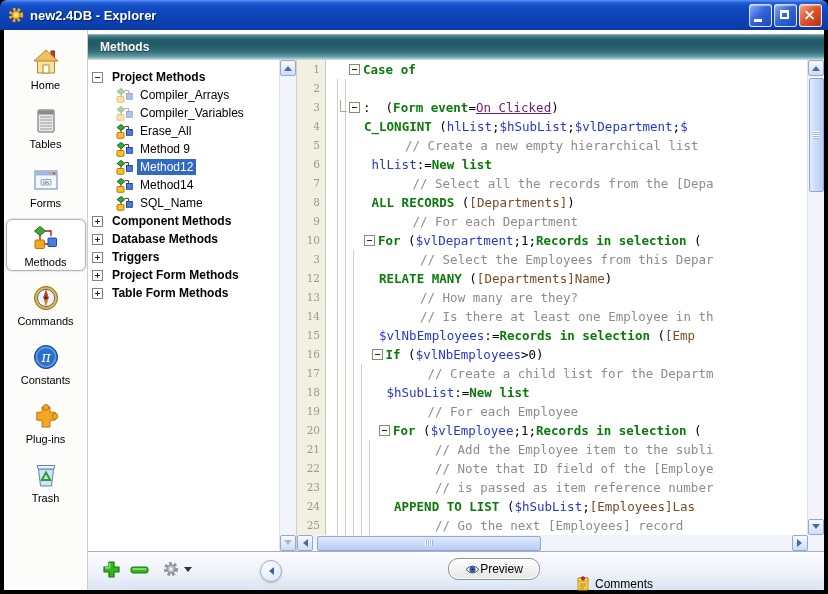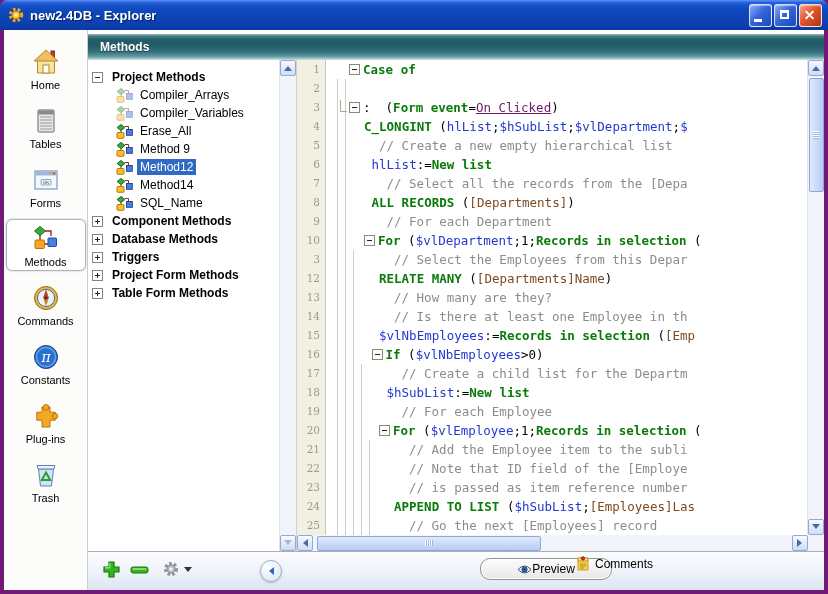--- a/index.html
+++ b/index.html
@@ -1,16 +1,16 @@
 <!DOCTYPE html>
 <html style="--kw: #0a7a0a; --vr: #2338cf; --cm: #8c8c8c; --tb: #7c4a21; --cs: #6d1b63;"><head>
 <meta charset="utf-8">
 <style>
   html,body{margin:0;padding:0;background:#dcd8c8;font-family:"Liberation Sans",sans-serif;}
-  .window{width:828px;height:594px;position:relative;overflow:hidden;background:#701a75;}
+  .window{width:828px;height:594px;position:relative;overflow:hidden;background:#000000;}
   
   .titlebar{position:absolute;left:0;top:0;width:828px;height:30px;border-radius:7px 7px 0 0;
     background:linear-gradient(180deg,#5a96f5 0%,#2a63dd 8%,#1550c8 18%,#0e46bb 40%,#0d43b5 65%,#0b3daa 88%,#0a38a0 100%);
     display:flex;align-items:center;}
   .titlebar .app-icon{margin:0 5px 0 7px;display:flex;}
   .title-text{color:#fff;font-weight:bold;font-size:13px;text-shadow:1px 1px 1px rgba(0,0,20,.55);flex:1;}
   .winbtns{display:flex;gap:2px;margin-right:6px;}
   .wbtn{width:21px;height:21px;border:1px solid rgba(255,255,255,.8);border-radius:3px;position:relative;
     background:linear-gradient(135deg,#8fb0f5 0%,#3565dd 45%,#1c48b8 100%);box-shadow:inset 0 1px 1px rgba(255,255,255,.5);}
   .wbtn.close{background:linear-gradient(135deg,#f4a489 0%,#e2562c 45%,#ad3512 100%);}
@@ -63,40 +63,40 @@
   
   .code-pane{flex:1;display:flex;flex-direction:column;min-width:0;}
   .code-body{flex:1;display:flex;min-height:0;}
   .gutter{width:28px;background:#f1f0e2;border-right:1px solid #c9c7b2;flex:none;}
   .gnum{height:19px;line-height:19px;text-align:right;padding-right:5px;font-family:"DejaVu Serif",serif;font-size:10.5px;color:#9c9c86;}
   .code-wrap{flex:1;position:relative;overflow:hidden;background:#fff;}
   .cl{height:19px;line-height:19px;white-space:pre;overflow:hidden;font-family:"DejaVu Sans Mono",monospace;font-size:12.5px;position:relative;z-index:1;}
   .guide{position:absolute;width:1px;background:#cfcfc4;z-index:0;}
   .seg-k{color:var(--kw);font-weight:bold;}
   .seg-v{color:var(--vr);}
-  .seg-c{color:var(--cm);}
+  .seg-c{color:var(--cm);margin-left:26px;}
   .seg-t{color:var(--tb);}
   .seg-n{color:var(--cs);text-decoration:underline;}
   .seg-p{color:#000;}
   .foldbox{display:inline-block;width:9px;height:9px;border:1px solid #8a8a7a;background:#fcfcf8;margin-right:3px;position:relative;vertical-align:-1px;}
   .foldbox span{position:absolute;left:2px;top:4px;width:5px;height:1px;background:#222;}
   .elbow{display:inline-block;width:6px;height:11px;border-left:1px solid #a8a89a;border-bottom:1px solid #a8a89a;margin:0 2px 3px 0;vertical-align:-3px;}
   .hscroll-row{height:16px;display:flex;}
   .hscroll{flex:1;position:relative;background:#f1f4fb;}
   .hbtn{position:absolute;top:0;width:16px;height:16px;background:linear-gradient(180deg,#f7faff,#cddcf7);border:1px solid #94aad4;border-radius:2px;box-sizing:border-box;display:flex;align-items:center;justify-content:center;}
   .hbtn.b-left{left:0;} .hbtn.b-right{right:0;}
   .corner{width:16px;background:#f1f4fb;}
   
   .toolbar{height:38px;border-top:1px solid #a8b0ba;background:linear-gradient(180deg,#fbfcfe 0%,#eef2f9 55%,#dbe4f2 100%);position:relative;}
   .tb{position:absolute;top:8px;display:flex;align-items:center;gap:4px;}
   .caret{width:0;height:0;border:4px solid transparent;border-top:5px solid #333;margin-top:4px;}
   .roundbtn{width:20px;height:20px;border-radius:50%;border:1px solid #9fb0c8;background:radial-gradient(circle at 35% 30%,#ffffff,#d8e4f5);display:flex;align-items:center;justify-content:center;box-shadow:0 1px 2px rgba(80,100,140,.35);}
-  .preview-btn{position:absolute;left:360px;top:6px;width:132px;height:22px;border:1px solid #8f9396;border-radius:10px;
-    background:linear-gradient(180deg,#fdfdfd,#e7e7e7);box-shadow:inset 0 0 0 1px #fff;display:flex;align-items:center;justify-content:center;gap:0;font-size:12px;color:#000;box-sizing:border-box;margin-left:32px;}
-  .comments{position:absolute;left:488px;top:4px;display:flex;align-items:center;gap:5px;font-size:12px;color:#000;}
+  .preview-btn{position:absolute;left:360px;top:6px;width:92px;height:22px;border:1px solid #8f9396;border-radius:10px;
+    background:linear-gradient(180deg,#fdfdfd,#e7e7e7);box-shadow:inset 0 0 0 1px #fff;display:flex;align-items:center;justify-content:center;gap:0;font-size:12px;color:#000;box-sizing:border-box;}
+  .comments{position:absolute;left:488px;top:24px;display:flex;align-items:center;gap:5px;font-size:12px;color:#000;}
 </style>
 </head>
 <body>
 
 <div class="window">
 
   <div class="titlebar">
     <span class="app-icon">
       <svg width="18" height="18" viewBox="0 0 18 18">
           <circle cx="9" cy="9" r="5.4" fill="none" stroke="#f0a818" stroke-width="3.6" stroke-dasharray="2.4 2"></circle>

